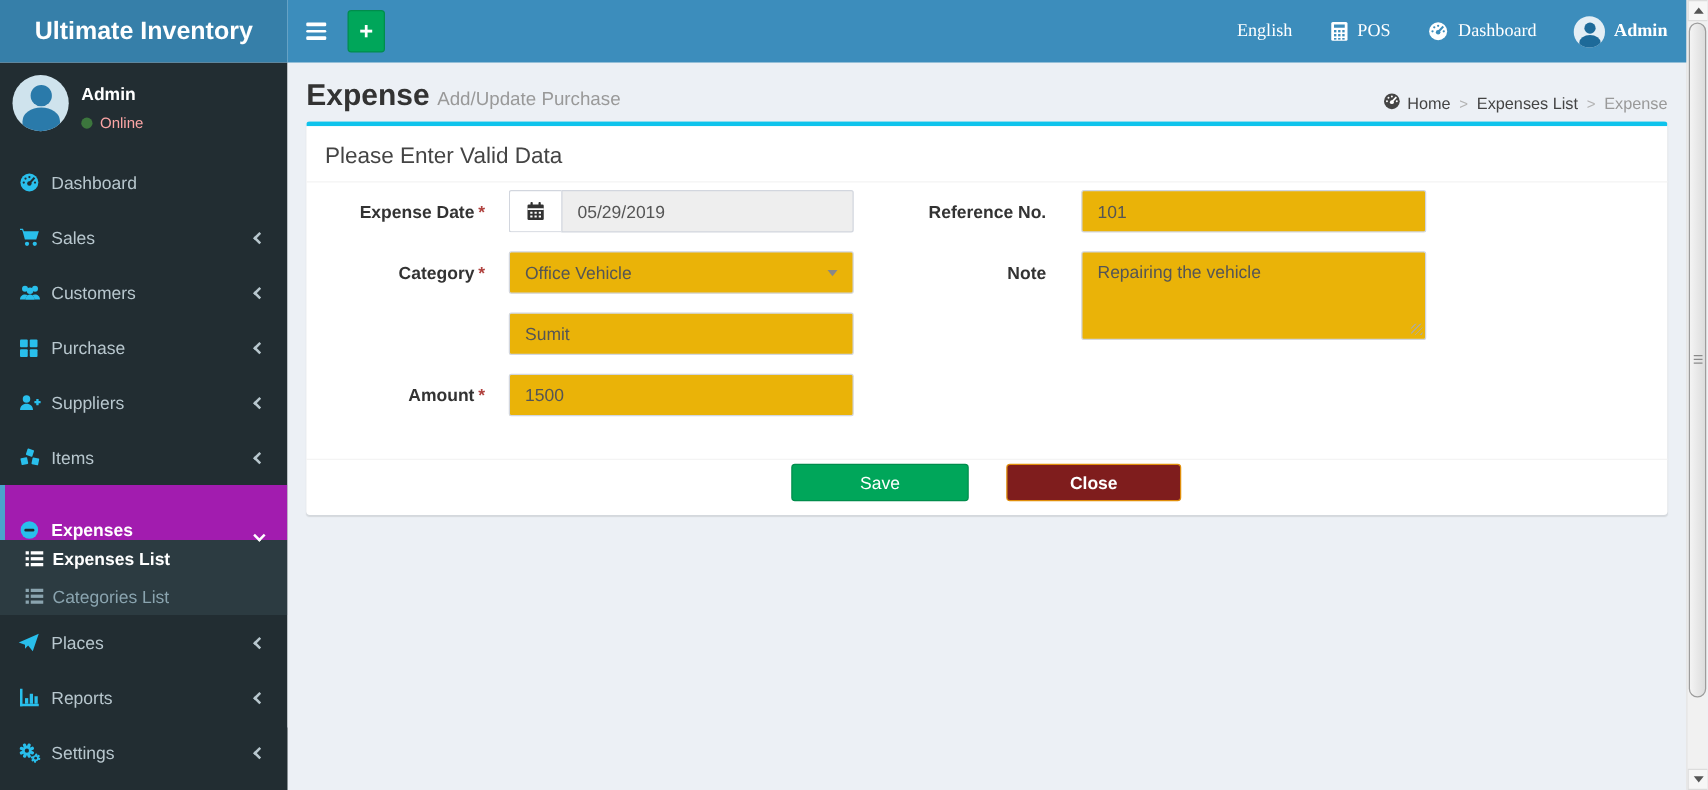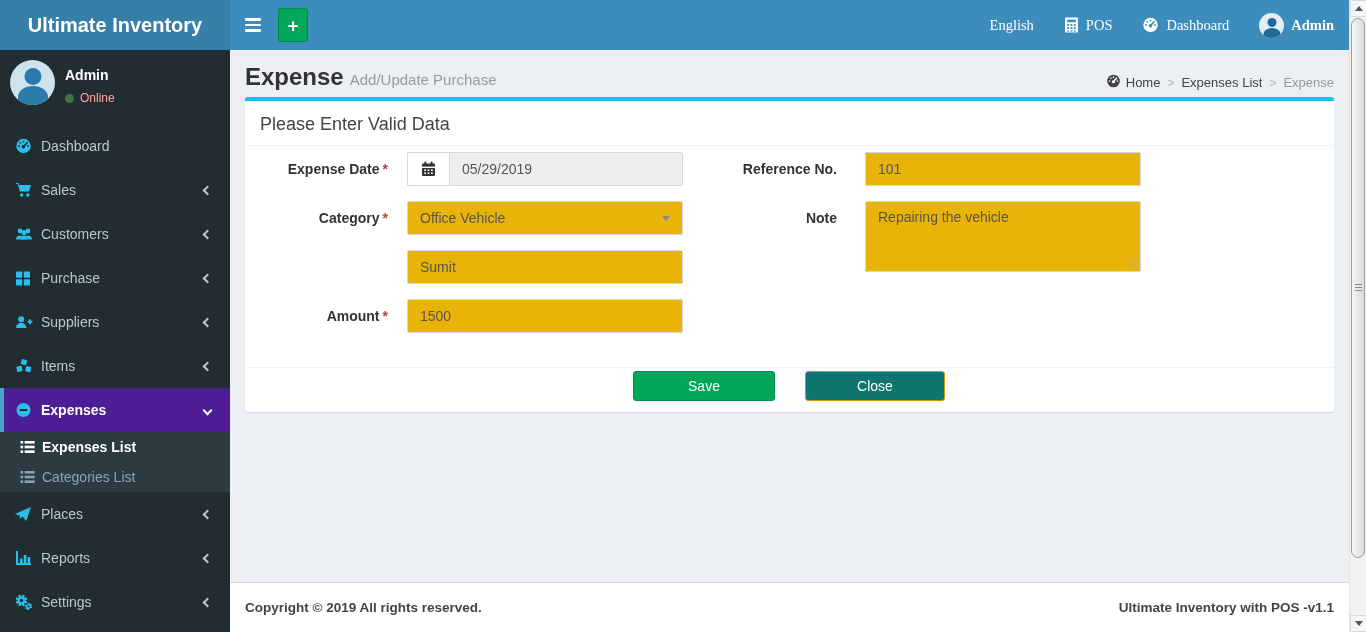--- a/index.html
+++ b/index.html
@@ -39,21 +39,21 @@
   .status-dot { width:9px; height:9px; border-radius:50%; background:#3c763d; }
 
   ul.menu { list-style:none; margin-top:9px; }
   .menu-item { height:44px; display:flex; align-items:center; padding:0 15px; color:#b8c7ce; cursor:pointer; }
   .menu-item .mi-icon { width:26px; color:#29bfec; display:flex; align-items:center; flex:none; }
   .menu-item .mi-label { flex:1; font-size:14px; }
   .chev-left { width:7px; height:7px; border-top:2px solid #b8c7ce; border-left:2px solid #b8c7ce;
                transform:rotate(-45deg); margin-right:4px; }
   .chev-down { width:7px; height:7px; border-right:2px solid #fff; border-bottom:2px solid #fff;
                transform:rotate(45deg); margin-right:4px; }
-  .menu-item.active { background:#4c1d95; border-left:4px solid #4aa3cc; padding-left:11px; }
+  .menu-item.active { background:#a21caf; border-left:4px solid #4aa3cc; padding-left:11px;align-items:flex-end; }
   .menu-item.active .mi-label { color:#fff; font-weight:bold; }
   .submenu { list-style:none; background:#2c3b41; }
   .submenu-item { height:30px; display:flex; align-items:center; padding:0 15px 0 20px; color:#8aa4af; cursor:pointer; }
   .submenu-item .mi-icon { width:22px; color:#8aa4af; display:flex; align-items:center; }
   .submenu-item.active { color:#fff; font-weight:bold; }
   .submenu-item.active .mi-icon { color:#fff; }
   .menu-item.partial { height:17px; overflow:hidden; align-items:flex-start; }
 
   
   .main { position:absolute; left:230px; top:50px; width:1119px; height:532px; background:#ecf0f5; }
@@ -91,21 +91,21 @@
   .caret { width:0; height:0; border-left:4px solid transparent; border-right:4px solid transparent;
            border-top:5px solid #888; }
   textarea.f-input { height:71px; resize:none; line-height:1.4; }
   .resize-grip { position:absolute; left:884px; top:158px; width:9px; height:9px;
     background:repeating-linear-gradient(135deg, transparent 0 2px, #aaa 2px 3px); opacity:.8; }
 
   .box-divider { position:absolute; left:0; right:0; top:266px; border-top:1px solid #f4f4f4; }
   .btn { position:absolute; top:270px; height:30px; border-radius:3px; color:#fff; font-size:14px;
          font-family:"Liberation Sans", sans-serif; cursor:pointer; }
   .btn-save { left:388px; width:142px; background:#00a65a; border:1px solid #008d4c; }
-  .btn-close { left:560px; width:140px; background:#0f766e; border:1px solid #e08e0b; }
+  .btn-close { left:560px; width:140px; background:#7f1d1d; border:1px solid #e08e0b;font-weight:bold; }
 
   
   .footer { position:absolute; left:230px; top:582px; width:1119px; height:50px; background:#fff;
             border-top:1px solid #d2d6de; display:flex; align-items:center; padding:0 15px;
             font-weight:bold; color:#444; font-size:13.5px; }
   .footer .f-right { margin-left:auto; }
 
   
   .scrollbar { position:absolute; right:0; top:0; width:17px; height:632px; background:#f1f1f1;
                border-left:1px solid #e3e3e3; }
@@ -475,24 +475,20 @@
         <span>Amount</span><span class="req">*</span>
       </div>
       <input class="f-input inp-left row4" value="1500" style="">
 
       <div class="box-divider"></div>
       <button class="btn btn-save">Save</button>
       <button class="btn btn-close">Close</button>
     </div>
   </div>
 
-  <div class="footer">
-    <span>Copyright © 2019 All rights reserved.</span>
-    <span class="f-right">Ultimate Inventory with POS -v1.1</span>
-  </div>
 
   <div class="scrollbar">
     <div class="sb-btn sb-up">
         <span class="tri-up"></span>
       </div>
     <div class="sb-thumb">
       <span class="sb-grip">
           <i></i>
           <i></i>
           <i></i>

